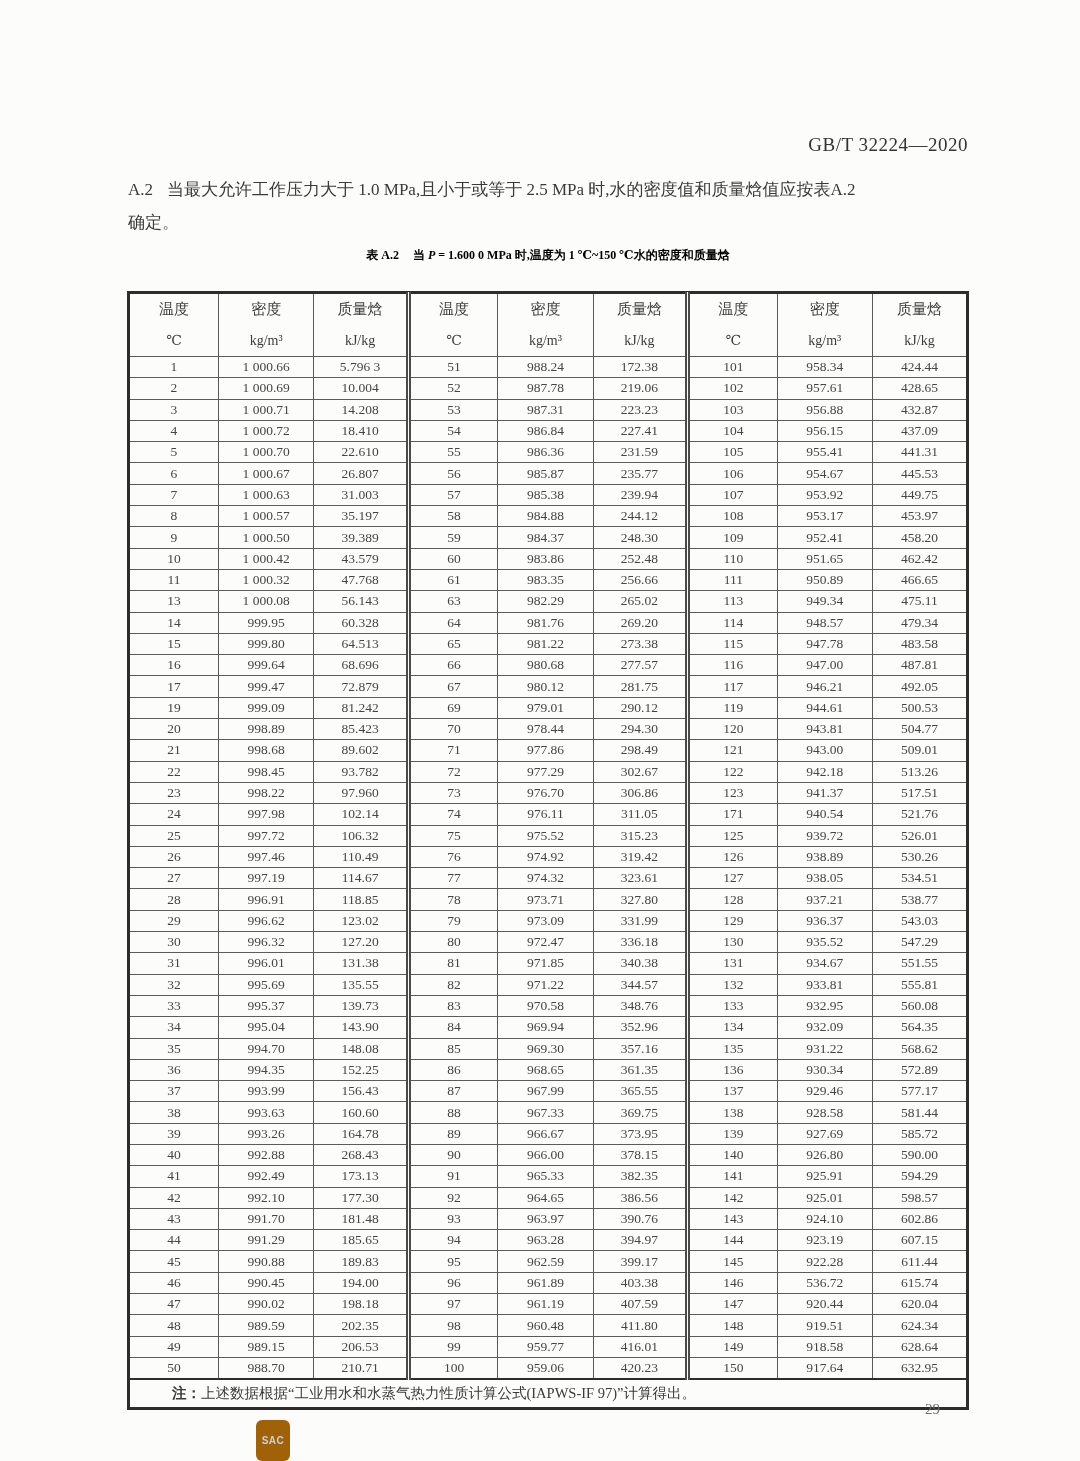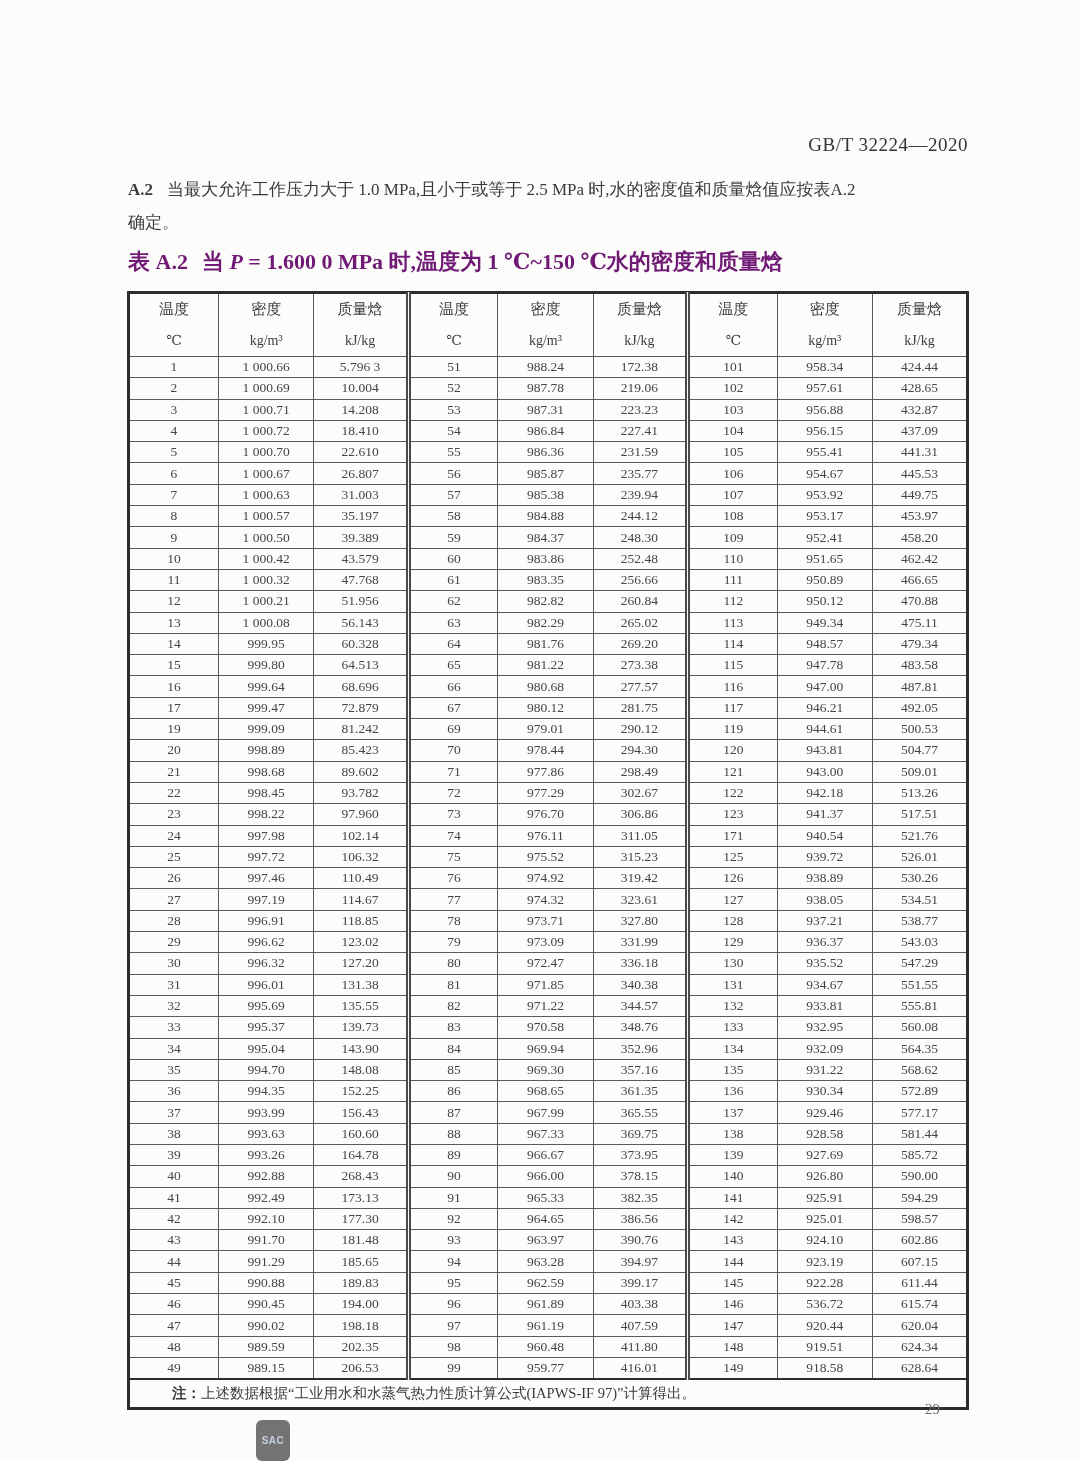--- a/index.html
+++ b/index.html
@@ -9,24 +9,24 @@
     font-family:"Liberation Serif","DejaVu Serif",serif;color:#3f3f3f;
   }
   .doc-code{
     position:absolute;top:134px;left:128px;width:840px;text-align:right;
     font-size:19px;font-weight:normal;letter-spacing:.5px;color:#333;
   }
   .clause{
     position:absolute;top:173px;left:128px;width:842px;
     font-size:17px;line-height:33px;color:#3a3a3a;text-align:justify;
   }
-  .clause .lbl{font-weight:bold;margin-right:14px;}
+  .clause .lbl{font-weight:normal;margin-right:14px;}
   .table-title{
-    position:absolute;top:247px;left:128px;width:840px;text-align:left;
-    font-size:22px;font-weight:bold;color:#701a75;
+    position:absolute;top:247px;left:128px;width:840px;text-align:center;
+    font-size:12px;font-weight:bold;color:#000000;
   }
   .table-title .gap{display:inline-block;width:14px;}
   .gbtable{
     position:absolute;top:292px;left:128px;width:840px;
     border-collapse:collapse;table-layout:fixed;
     font-size:13.5px;color:#454545;
   }
   .gbtable td,.gbtable th{
     border:1px solid #5b5b5b;text-align:center;vertical-align:middle;
     padding:0;font-weight:normal;white-space:nowrap;overflow:hidden;
@@ -41,21 +41,21 @@
     height:27px;text-align:left;padding-left:42px;font-size:14.5px;
     border-top:2px solid #2d2d2d;color:#3a3a3a;
   }
   .gbtable tfoot .note-lbl{font-weight:bold;}
   .page-number{
     position:absolute;top:1401px;left:128px;width:812px;text-align:right;
     font-size:15px;color:#6b6b6b;
   }
   .watermark{
     position:absolute;top:1420px;left:256px;width:34px;height:41px;
-    background:#737373;border-radius:6px;
+    background:#a16207;border-radius:6px;
     display:flex;align-items:center;justify-content:center;
     font-family:"Liberation Sans","DejaVu Sans",sans-serif;
     font-size:10px;font-weight:bold;color:#c6d0e0;letter-spacing:.5px;
   }
 </style>
 </head>
 <body>
 
 <div class="page">
 
@@ -222,31 +222,20 @@
           <td>1 000.32</td>
           <td>47.768</td>
           <td class="gsep">61</td>
           <td>983.35</td>
           <td>256.66</td>
           <td class="gsep">111</td>
           <td>950.89</td>
           <td>466.65</td>
         </tr>
         <tr>
-          <td>12</td>
-          <td>1 000.21</td>
-          <td>51.956</td>
-          <td class="gsep">62</td>
-          <td>982.82</td>
-          <td>260.84</td>
-          <td class="gsep">112</td>
-          <td>950.12</td>
-          <td>470.88</td>
-        </tr>
-        <tr>
           <td>13</td>
           <td>1 000.08</td>
           <td>56.143</td>
           <td class="gsep">63</td>
           <td>982.29</td>
           <td>265.02</td>
           <td class="gsep">113</td>
           <td>949.34</td>
           <td>475.11</td>
         </tr>
@@ -628,20 +617,31 @@
           <td>49</td>
           <td>989.15</td>
           <td>206.53</td>
           <td class="gsep">99</td>
           <td>959.77</td>
           <td>416.01</td>
           <td class="gsep">149</td>
           <td>918.58</td>
           <td>628.64</td>
         </tr>
+        <tr>
+          <td>50</td>
+          <td>988.70</td>
+          <td>210.71</td>
+          <td class="gsep">100</td>
+          <td>959.06</td>
+          <td>420.23</td>
+          <td class="gsep">150</td>
+          <td>917.64</td>
+          <td>632.95</td>
+        </tr>
       </tbody>
     <tfoot>
       <tr>
         <td colspan="9"><span class="note-lbl">注：</span><span>上述数据根据“工业用水和水蒸气热力性质计算公式(IAPWS-IF 97)”计算得出。</span></td>
       </tr>
     </tfoot>
   </table>
 
   <div class="page-number">29</div>
 

